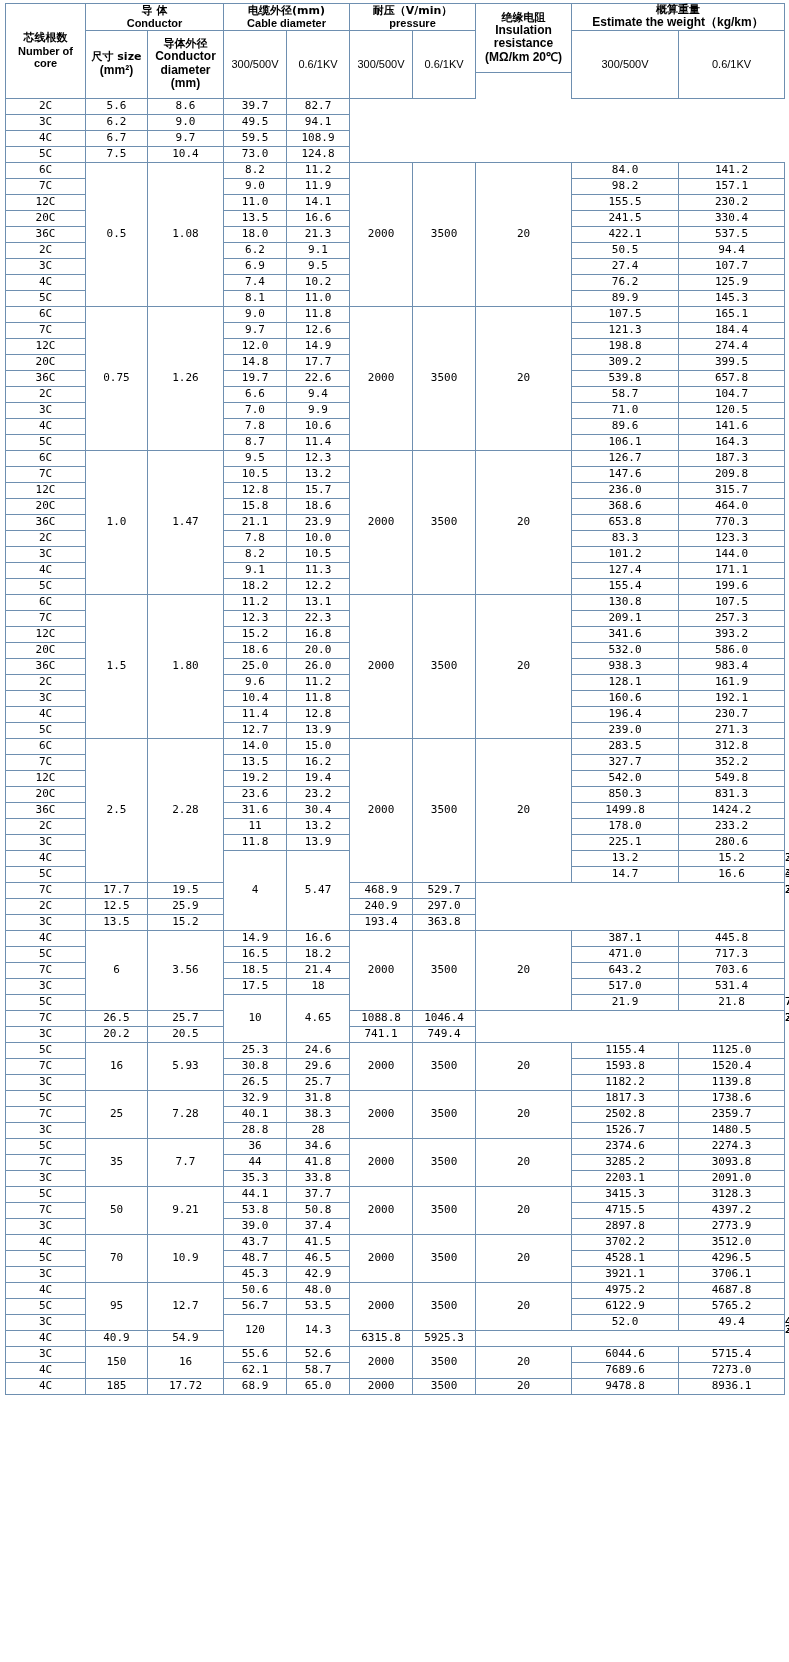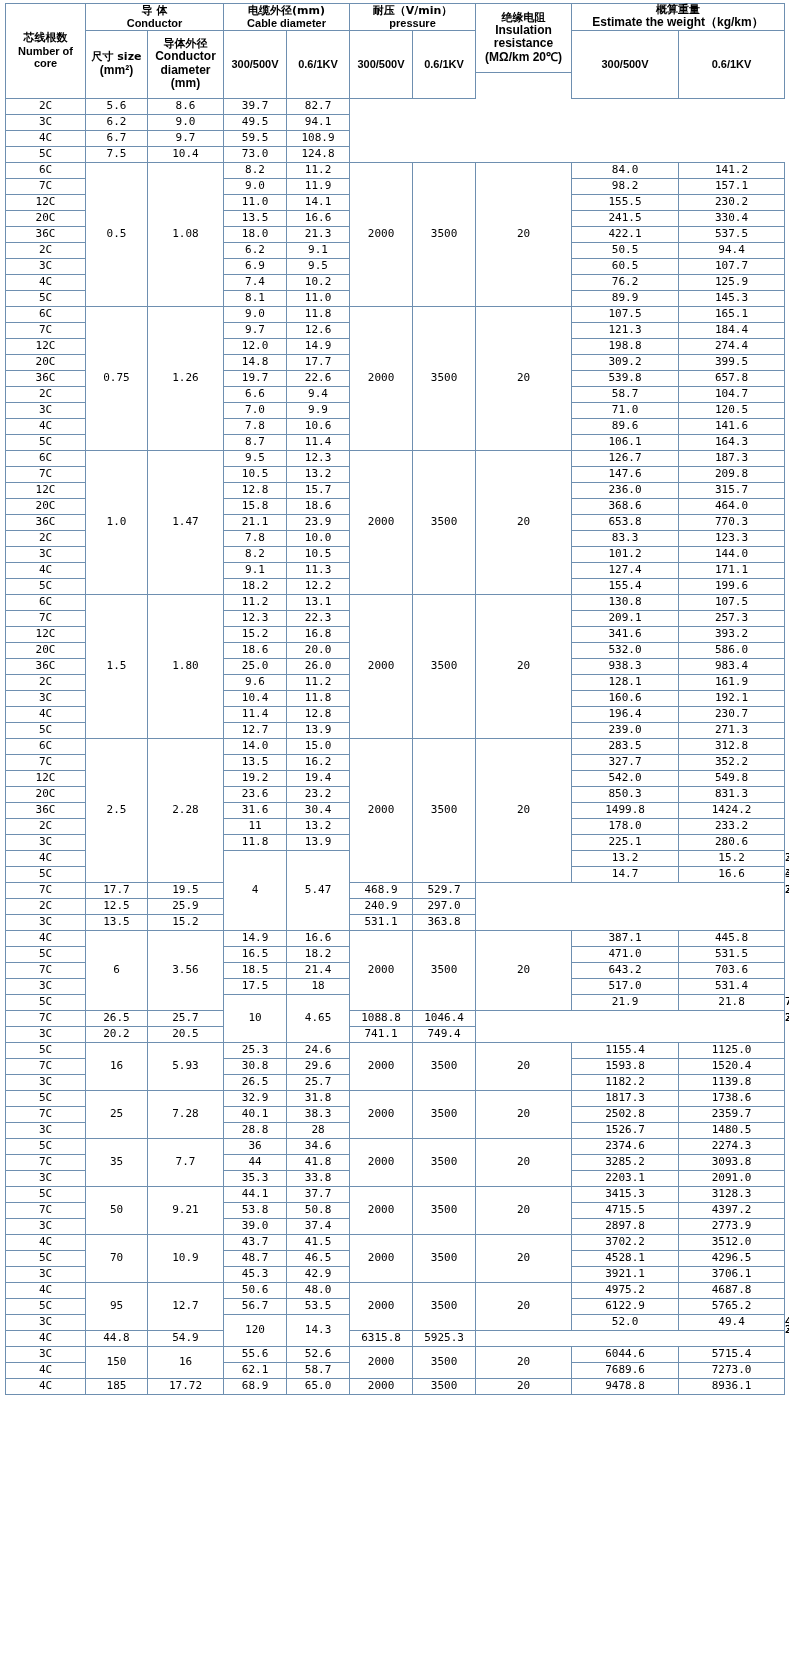--- a/index.html
+++ b/index.html
@@ -1,21 +1,21 @@
 <!DOCTYPE html>
 <html><head>
 <meta charset="utf-8">
 <style>
   html,body{margin:0;padding:0;background:#ffffff;}
   body{font-family:"Liberation Sans",sans-serif;color:#000;}
   #sheet{width:789px;}
   table.spec{border-collapse:collapse;width:779px;margin:3px 5px 0 5px;table-layout:fixed;}
   table.spec th, table.spec td{border:1px solid #6e8fb0;font-size:11px;padding:0;text-align:center;vertical-align:middle;line-height:1.12;}
   thead th{font-weight:bold;background:#fff;padding:2px 1px;}
-  .hdr-sub{font-weight:bold;}
+  .hdr-sub{font-weight:normal;}
   .cn{font-family:"DejaVu Sans",sans-serif;}
   td.num{font-family:"DejaVu Sans Mono","Liberation Mono",monospace;font-size:11px;height:15px;}
   td.core{font-family:"DejaVu Sans Mono","Liberation Mono",monospace;font-size:11px;height:15px;}
   td.right{text-align:right;padding-right:6px;}
   td.mid{font-family:"DejaVu Sans Mono","Liberation Mono",monospace;font-size:11px;}
   .group-gap td,.group-gap th{border-top:2px solid #6e8fb0;}
   .hdr1{height:26px;}
   .hdr2{height:42px;}
   .hdr3{height:26px;}
   .small{font-size:12px;}
@@ -157,21 +157,21 @@
           <td class="core">2C</td>
           <td class="num">6.2</td>
           <td class="num">9.1</td>
           <td class="num right">50.5</td>
           <td class="num right">94.4</td>
         </tr>
         <tr>
           <td class="core">3C</td>
           <td class="num">6.9</td>
           <td class="num">9.5</td>
-          <td class="num right">60.5</td>
+          <td class="num right">27.4</td>
           <td class="num right">107.7</td>
         </tr>
         <tr>
           <td class="core">4C</td>
           <td class="num">7.4</td>
           <td class="num">10.2</td>
           <td class="num right">76.2</td>
           <td class="num right">125.9</td>
         </tr>
         <tr>
@@ -469,41 +469,41 @@
           <td class="core">2C</td>
           <td class="num">12.5</td>
           <td class="num">25.9</td>
           <td class="num right">240.9</td>
           <td class="num right">297.0</td>
         </tr>
         <tr>
           <td class="core">3C</td>
           <td class="num">13.5</td>
           <td class="num">15.2</td>
-          <td class="num right">531.1</td>
+          <td class="num right">193.4</td>
           <td class="num right">363.8</td>
         </tr>
         <tr>
           <td class="core">4C</td>
           <td class="mid" rowspan="5">6</td>
           <td class="mid" rowspan="5">3.56</td>
           <td class="num">14.9</td>
           <td class="num">16.6</td>
           <td class="mid" rowspan="5">2000</td>
           <td class="mid" rowspan="5">3500</td>
           <td class="mid" rowspan="5">20</td>
           <td class="num right">387.1</td>
           <td class="num right">445.8</td>
         </tr>
         <tr>
           <td class="core">5C</td>
           <td class="num">16.5</td>
           <td class="num">18.2</td>
           <td class="num right">471.0</td>
-          <td class="num right">531.5</td>
+          <td class="num right">717.3</td>
         </tr>
         <tr>
           <td class="core">7C</td>
           <td class="num">18.5</td>
           <td class="num">21.4</td>
           <td class="num right">643.2</td>
           <td class="num right">703.6</td>
         </tr>
         <tr class="group-gap">
           <td class="core">3C</td>
@@ -694,21 +694,21 @@
           <td class="num">52.0</td>
           <td class="num">49.4</td>
           <td class="mid" rowspan="2">2000</td>
           <td class="mid" rowspan="2">3500</td>
           <td class="mid" rowspan="2">20</td>
           <td class="num right">4956.6</td>
           <td class="num right">4689.3</td>
         </tr>
         <tr>
           <td class="core">4C</td>
-          <td class="num">44.8</td>
+          <td class="num">40.9</td>
           <td class="num">54.9</td>
           <td class="num right">6315.8</td>
           <td class="num right">5925.3</td>
         </tr>
         <tr class="group-gap">
           <td class="core">3C</td>
           <td class="mid" rowspan="2">150</td>
           <td class="mid" rowspan="2">16</td>
           <td class="num">55.6</td>
           <td class="num">52.6</td>

